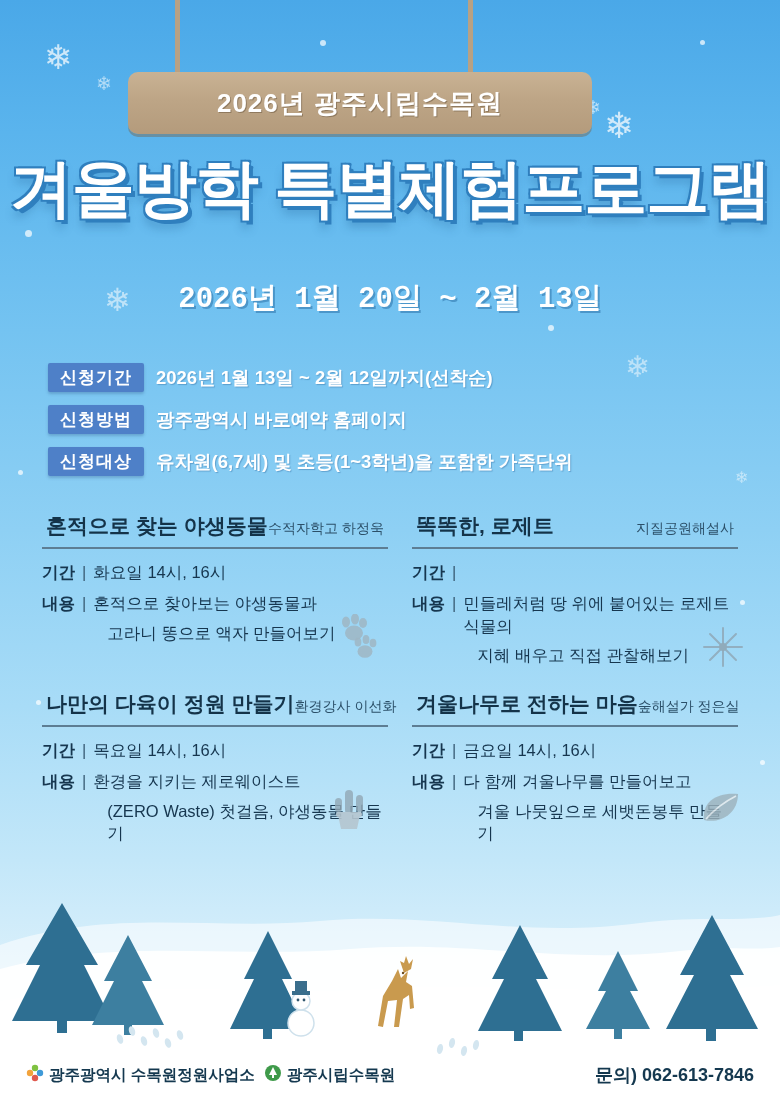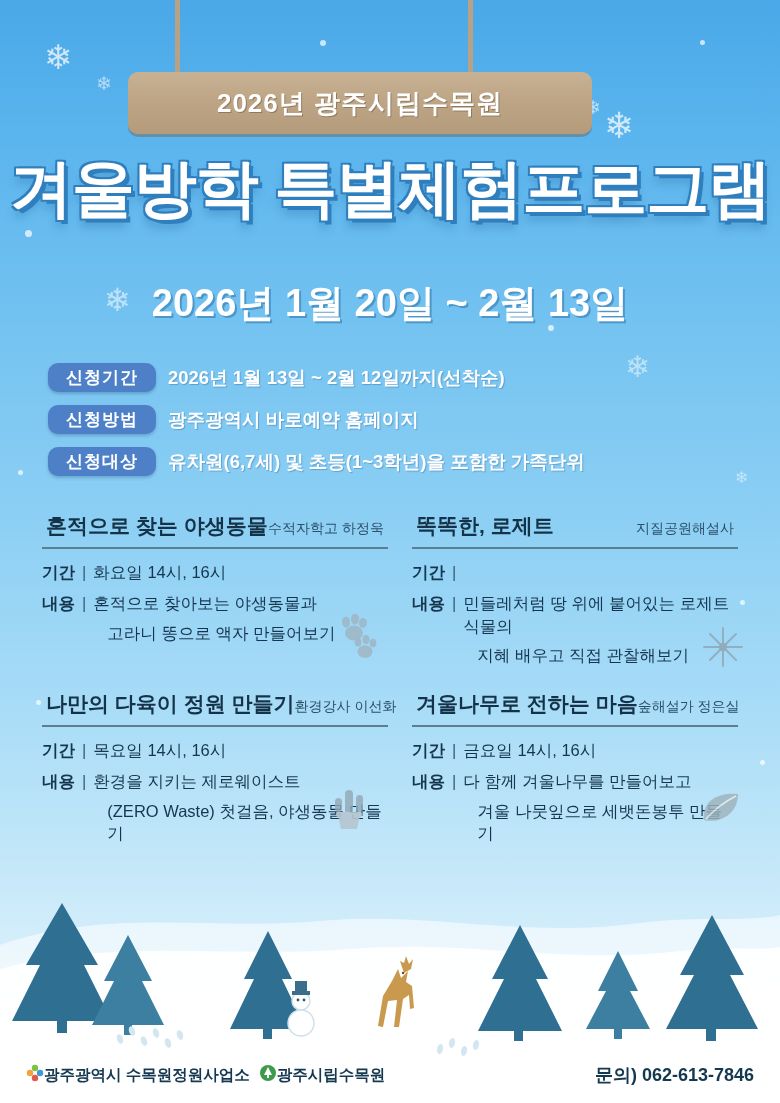--- a/index.html
+++ b/index.html
@@ -95,44 +95,45 @@
       -2px 2px 0 #2f7fbe,
       0 8px 10px rgba(30,90,140,.35);
   }
 
   .date-range {
     position: absolute;
     left: 0;
     top: 278px;
     width: 780px;
     text-align: center;
-    font-size: 38px;
+    font-size: 29px;
     font-weight: bold;
     color: #ffffff;
     text-shadow: 2px 2px 0 rgba(45,115,170,.55);
+    font-family: Liberation Mono, monospace;
   }
 
   
   .info-block {
     position: absolute;
     left: 48px;
     top: 363px;
     width: 690px;
   }
   .info-row {
     display: flex;
     align-items: center;
     margin-bottom: 13px;
   }
   .info-chip {
     flex: 0 0 auto;
-    width: 108px;
+    width: 96px;
     height: 29px;
     background: #4e80c8;
-    border-radius: 10px;
+    border-radius: 2px;
     color: #ffffff;
     font-size: 17px;
     font-weight: bold;
     display: flex;
     align-items: center;
     justify-content: center;
     letter-spacing: 1px;
     box-shadow: 0 2px 3px rgba(40,80,130,.3);
   }
   .info-value {
@@ -235,20 +236,21 @@
     display: flex;
     align-items: center;
     gap: 9px;
     font-size: 15.5px;
     font-weight: bold;
     color: #14384f;
   }
   .footer-org {
     display: flex;
     align-items: center;
+    gap: 5px;
   }
   .footer-right {
     margin-left: auto;
     font-size: 18px;
     font-weight: bold;
     color: #14384f;
   }
 </style>
 </head>
 <body>

